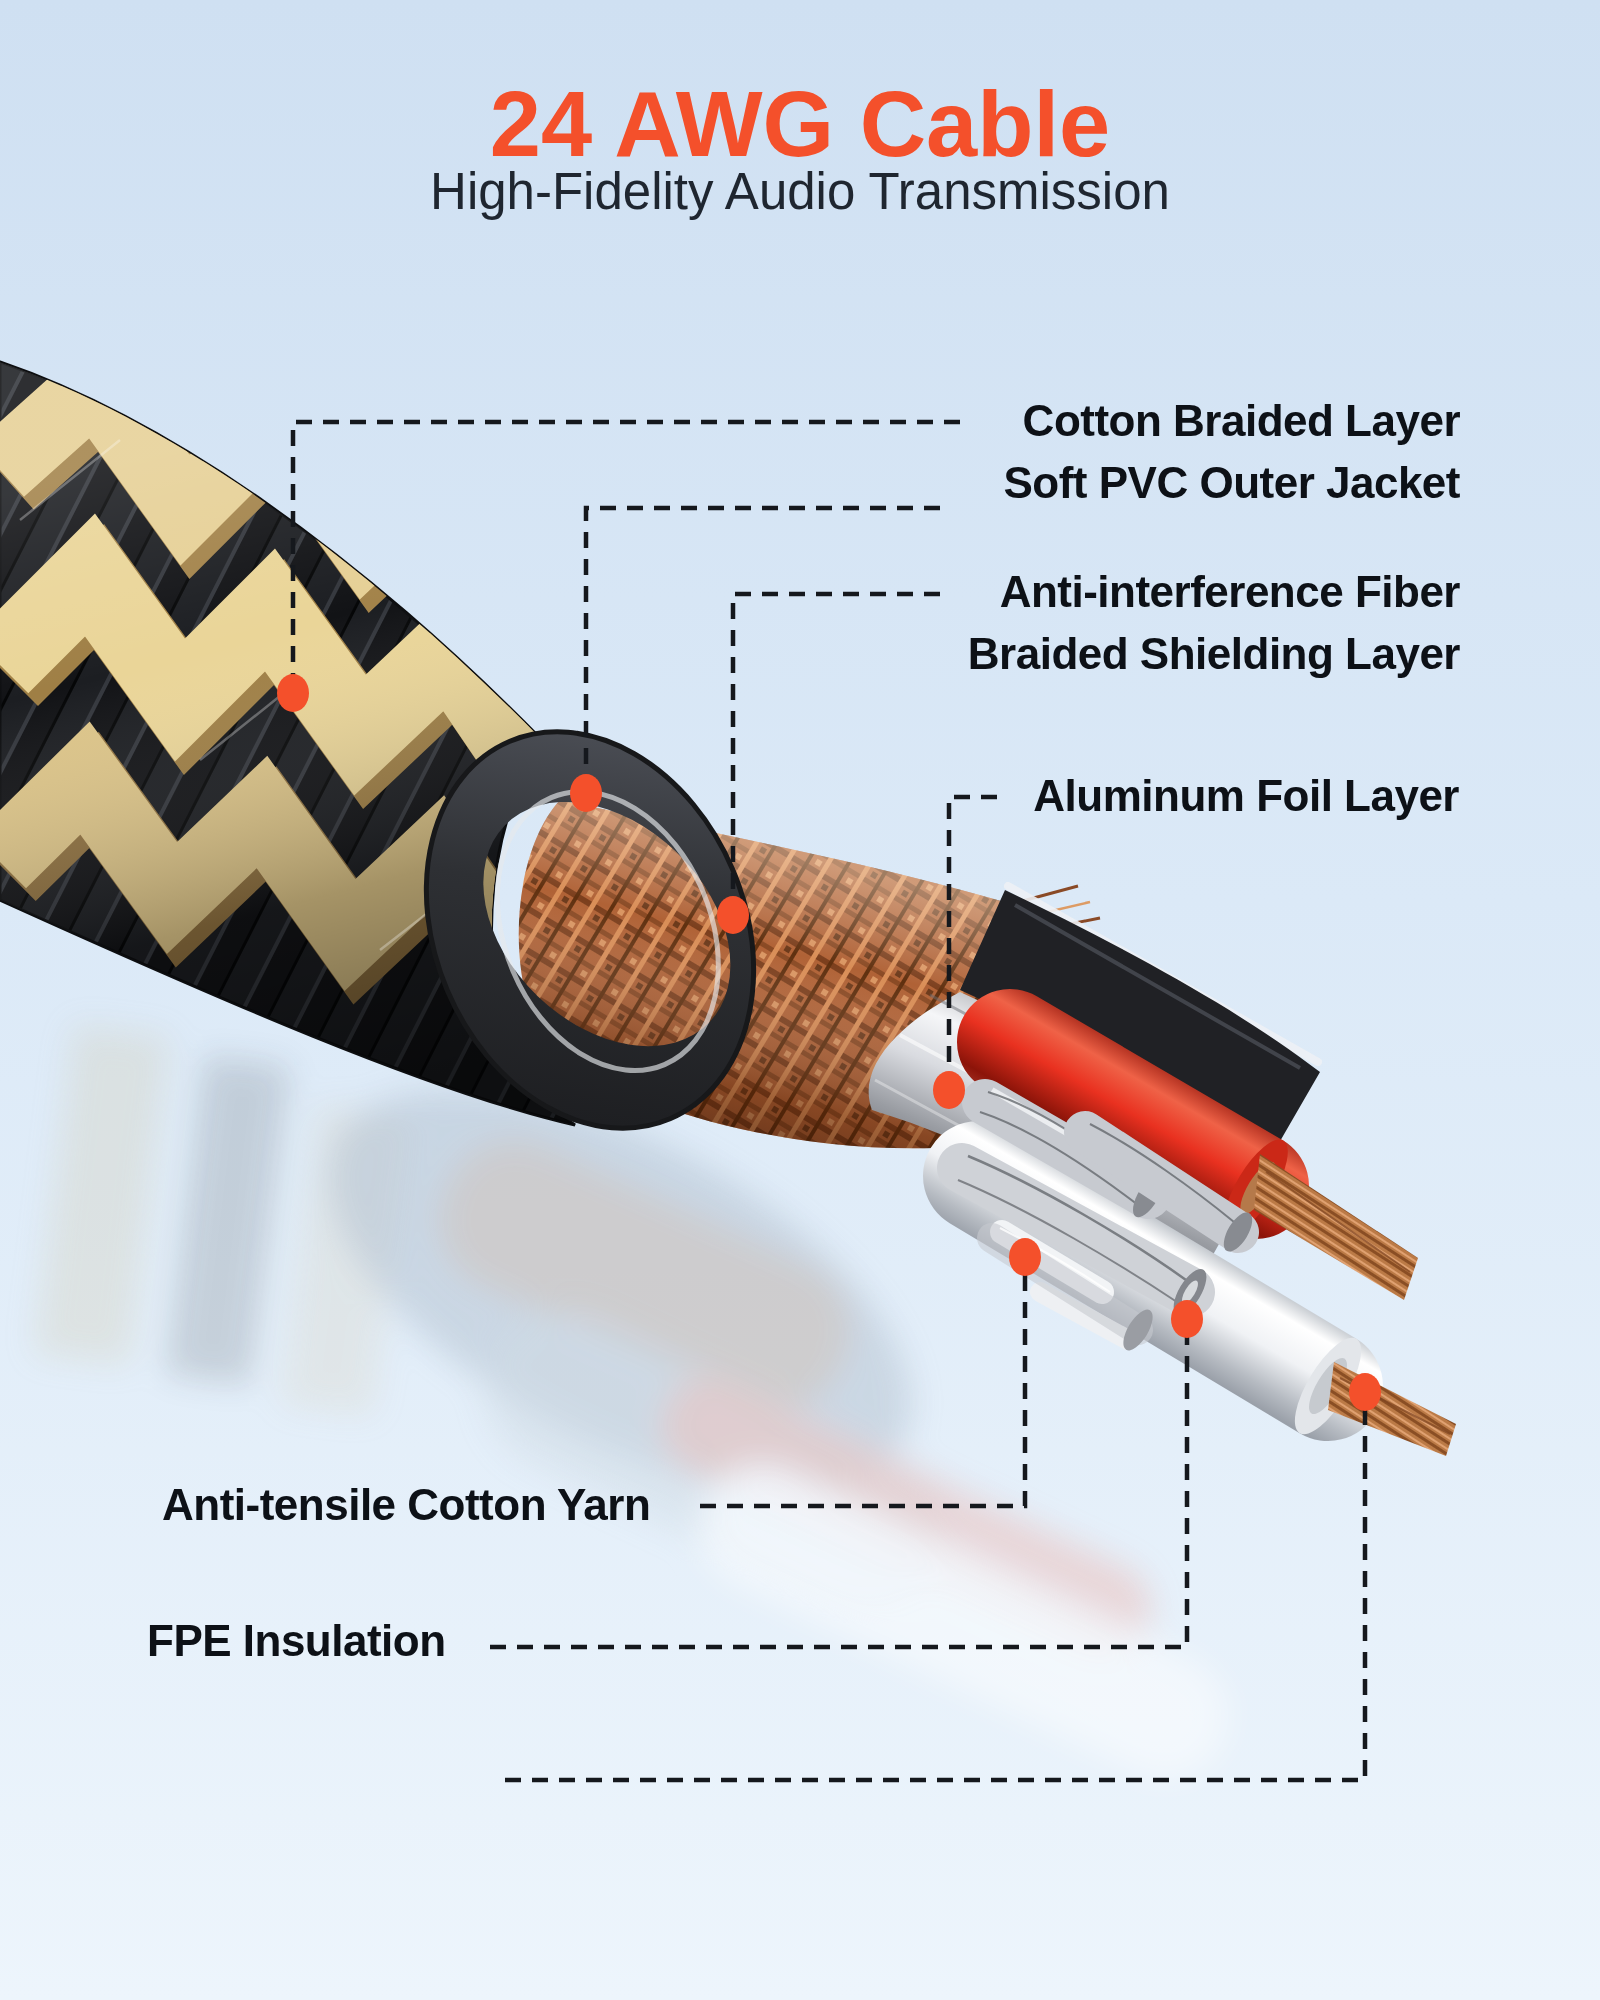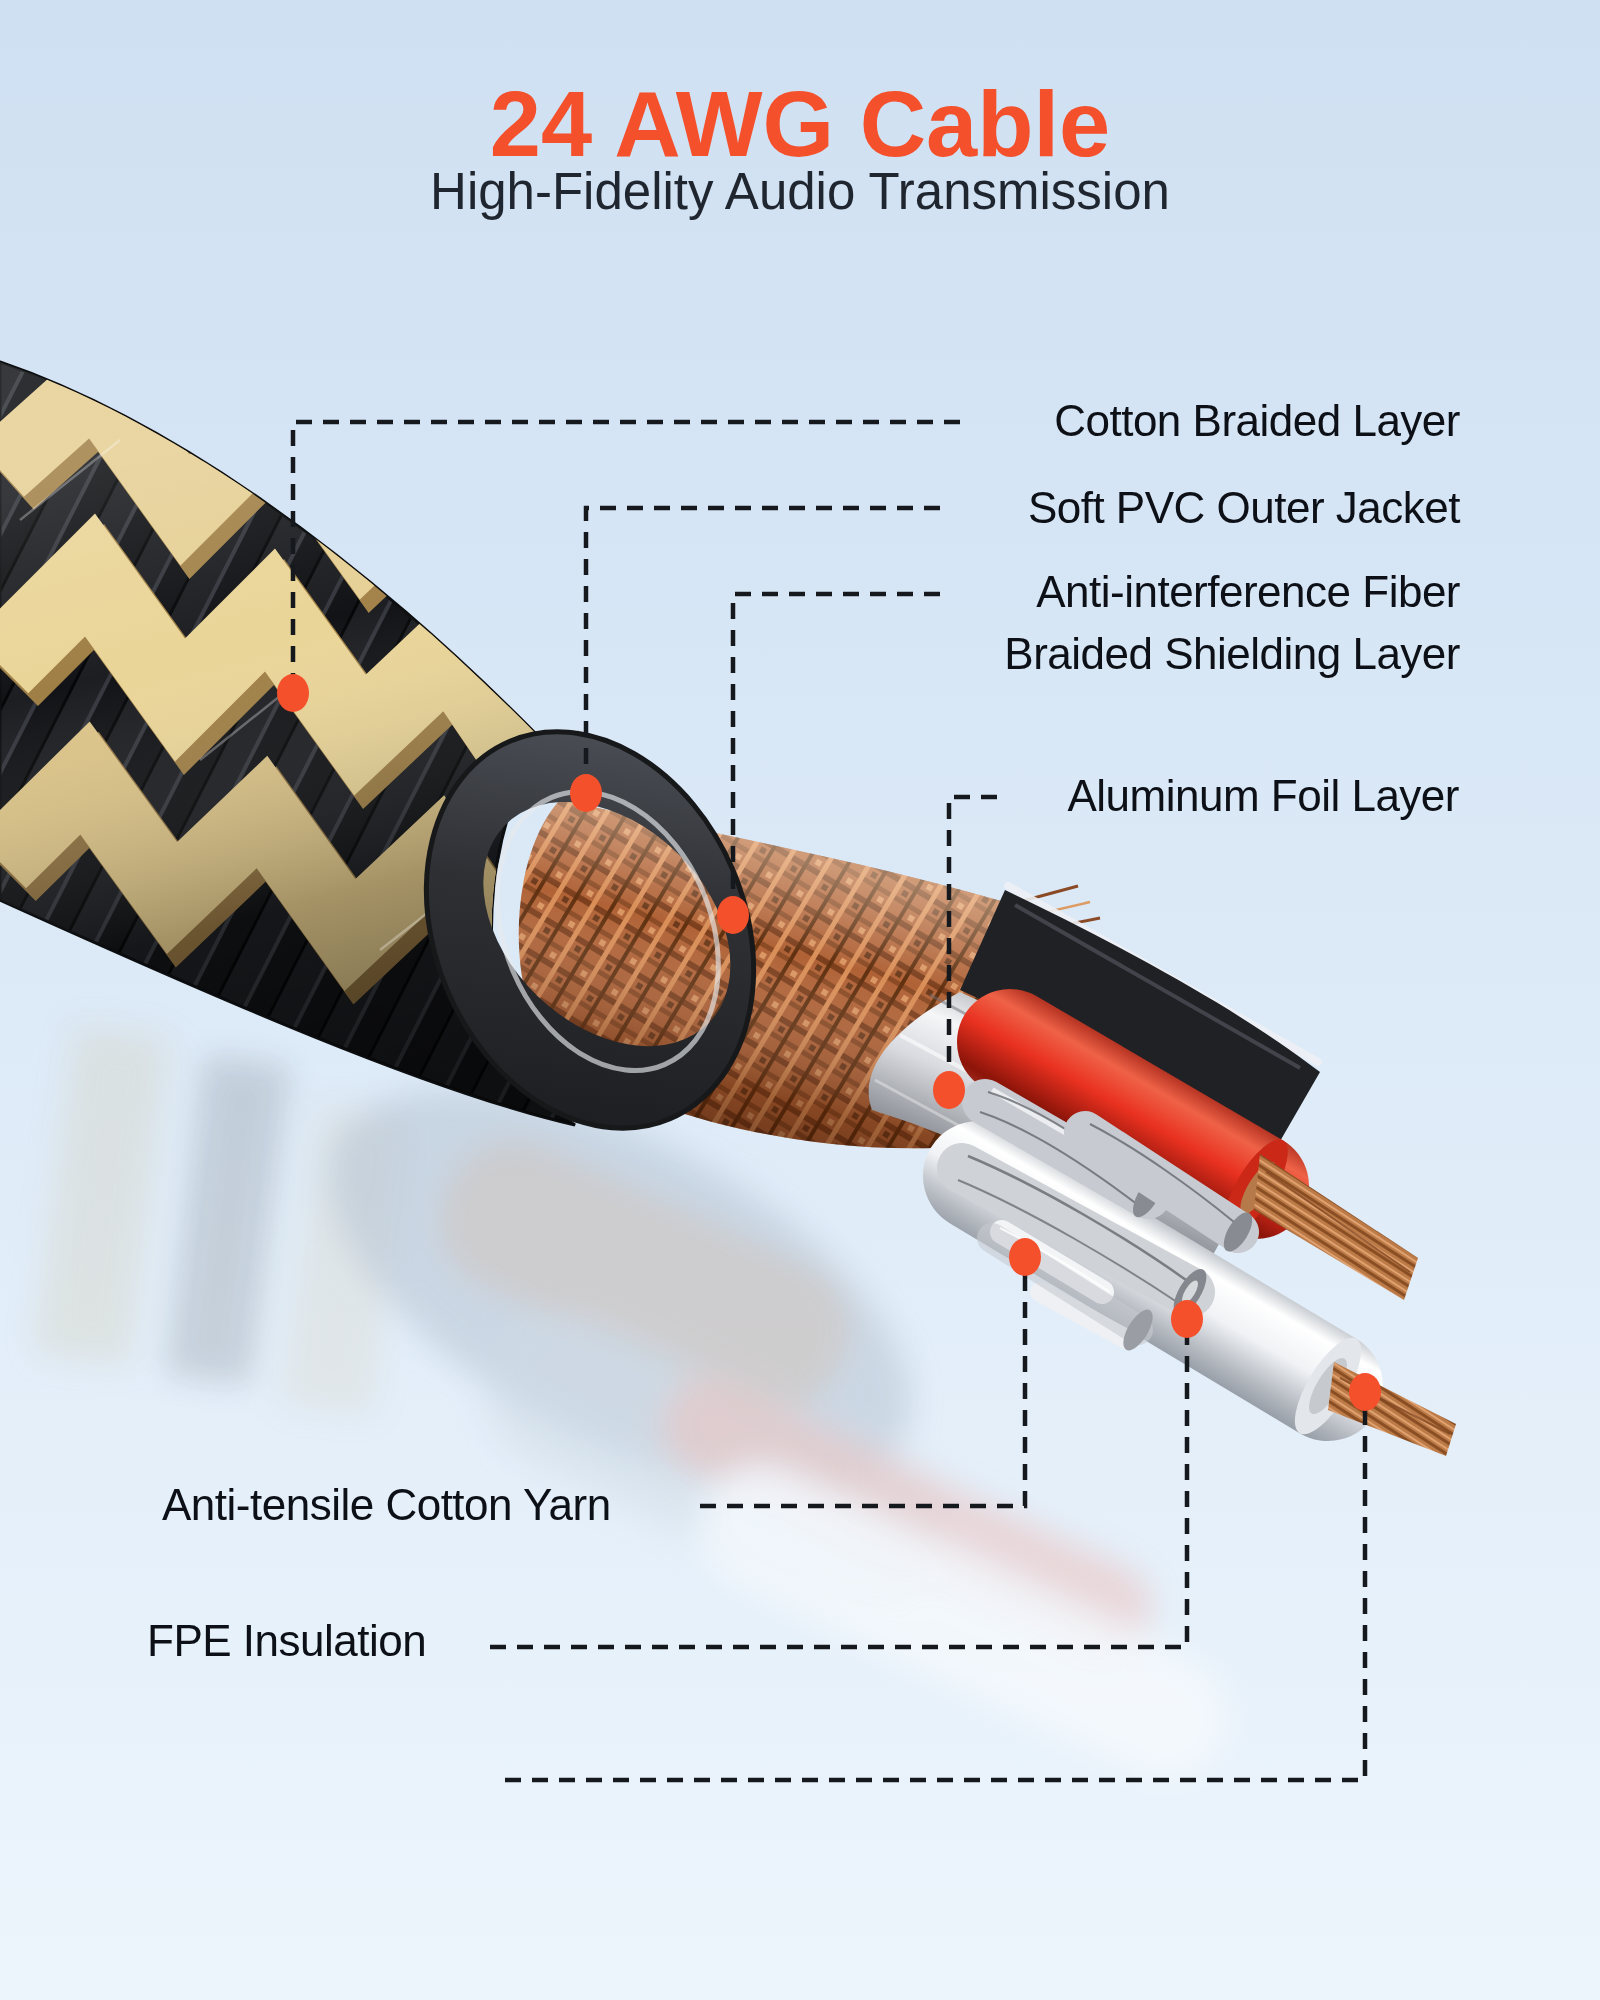--- a/index.html
+++ b/index.html
@@ -12,26 +12,26 @@
   .title{
     position:absolute;top:72px;left:0;width:1600px;text-align:center;
     font-size:92px;font-weight:bold;letter-spacing:0px;
     color:var(--title-text,#f4502b);
   }
   .subtitle{
     position:absolute;top:162px;left:0;width:1600px;text-align:center;
     font-size:51px;font-weight:500;color:var(--subtitle-text,#1f2630);
   }
   .lbl{
-    position:absolute;font-size:44px;font-weight:400;letter-spacing:-0.5px;
+    position:absolute;font-size:44px;font-weight:700;letter-spacing:-0.5px;
     color:var(--label-text,#0d1117);line-height:52px;white-space:nowrap;
   }
   .lbl.right{text-align:right;}
   #lbl-cotton{top:395px;right:140px;}
-  #lbl-softpvc{top:482px;right:140px;}
+  #lbl-softpvc{top:457px;right:140px;}
   #lbl-anti{top:561px;right:140px;line-height:62px;}
   #lbl-aluminum{top:770px;right:141px;}
   #lbl-tensile{top:1479px;left:162px;}
   #lbl-fpe{top:1615px;left:147px;}
   #lbl-ofc{top:1753px;left:147px;}
   svg{position:absolute;top:0;left:0;}
   .leader{fill:none;stroke:var(--leader-line,#15181d);stroke-width:4.5;stroke-dasharray:16 11;}
   .dot{fill:var(--accent,#f4502b);}
 </style>
 </head>

